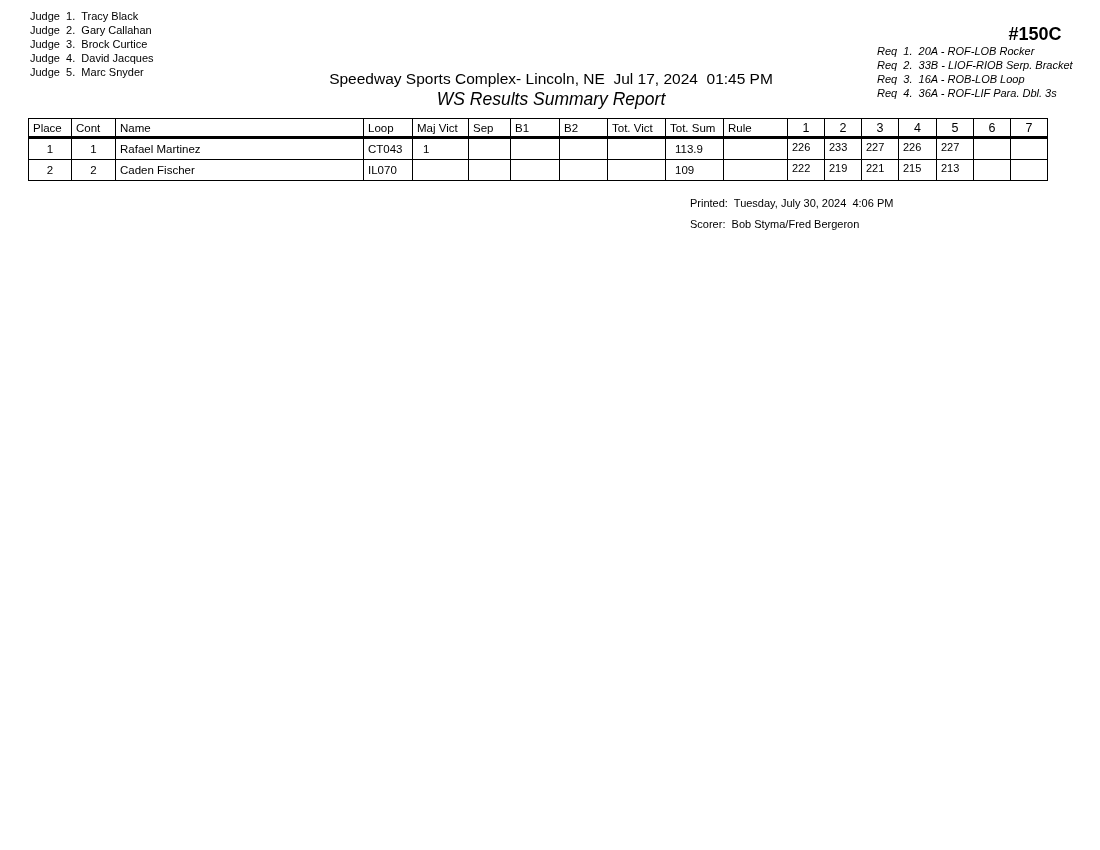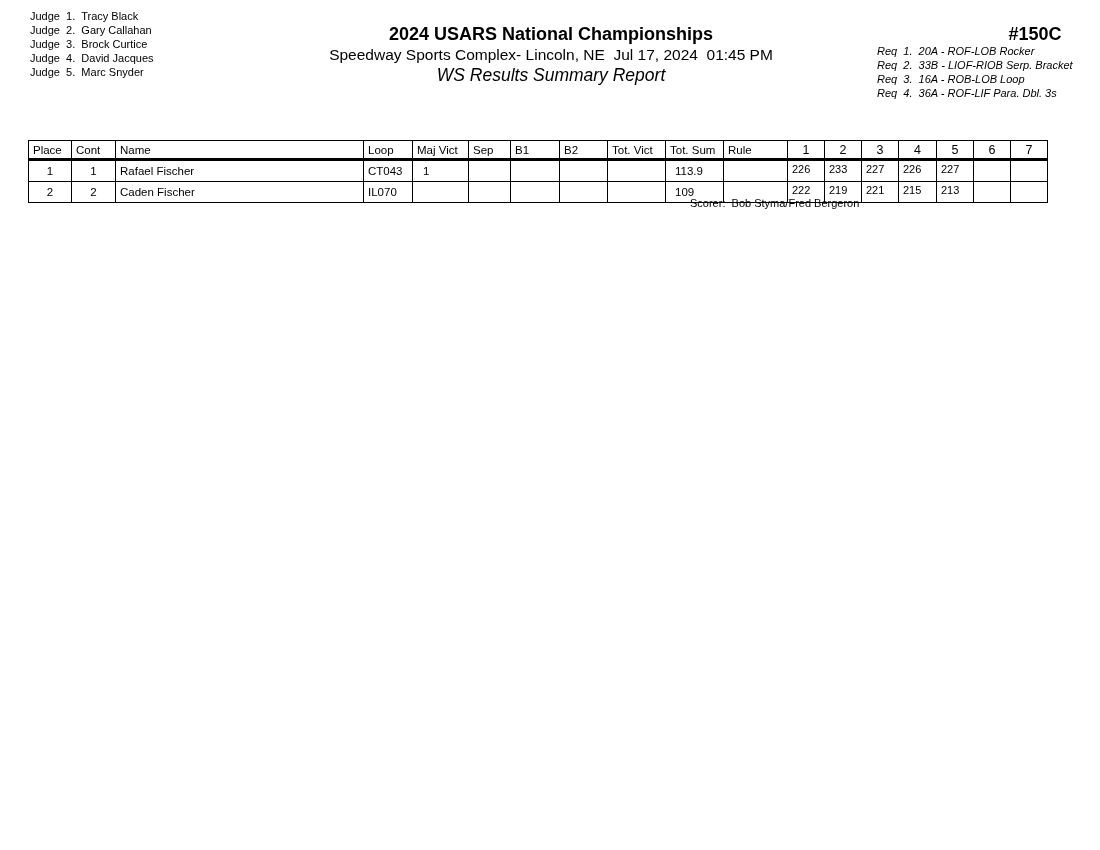--- a/index.html
+++ b/index.html
@@ -2,28 +2,28 @@
 <html><head>
 <meta charset="utf-8">
 <style>
   html, body { margin:0; padding:0; background:#ffffff; }
   body { width:1100px; height:850px; position:relative; overflow:hidden;
          font-family:"Liberation Sans", sans-serif; color:#000; }
   .judges { position:absolute; left:30px; top:9px; font-size:11px; line-height:14px; }
   .judges div { white-space:pre; }
   .center { position:absolute; left:300px; width:502px; top:22px; text-align:center; }
   .title { font-size:18px; font-weight:bold; line-height:24px; }
-  .venue { font-size:15.5px; line-height:18px; white-space:pre; }
+  .venue { font-size:15.5px; line-height:18px; white-space:pre;margin-top:48px; }
   .event { font-size:20px; font-weight:bold; line-height:26px; }
   .report { font-size:17.5px; line-height:22px;font-style:italic; }
   .eventno { position:absolute; left:960px; width:150px; top:23px; text-align:center;
              font-size:18px; font-weight:bold; line-height:22px; }
   .reqs { position:absolute; left:877px; top:44px; font-size:11px; line-height:14px; }
   .reqs div { white-space:pre;font-style:italic; }
-  table.results { position:absolute; left:28px; top:140px; border-collapse:collapse;
+  table.results { position:absolute; left:28px; top:118px; border-collapse:collapse;
                   font-size:11.5px; table-layout:fixed; }
   table.results th, table.results td { border:1px solid #000; padding:0 0 0 4px;
                   height:18px; font-weight:normal; text-align:left; white-space:nowrap; overflow:hidden; }
   table.results thead th { border-bottom:3px solid #000; height:17px; }
   table.results th.num { text-align:center; padding:0; font-size:12.5px; }
   table.results td.c { text-align:center; padding:0; }
   table.results td.score { font-size:11px; padding-left:4px; vertical-align:top; padding-top:2px; }
   .footer { position:absolute; left:690px; top:193px; font-size:11px; line-height:21px; }
   .footer div { white-space:pre; }
 </style>
@@ -32,21 +32,20 @@
 
 <div class="judges">
   <div>Judge  1.  Tracy Black</div>
   <div>Judge  2.  Gary Callahan</div>
   <div>Judge  3.  Brock Curtice</div>
   <div>Judge  4.  David Jacques</div>
   <div>Judge  5.  Marc Snyder</div>
 </div>
 
 <div class="center">
-  <div class="title">2024 USARS National Championships</div>
   <div class="venue">Speedway Sports Complex- Lincoln, NE  Jul 17, 2024  01:45 PM</div>
   <div class="report">WS Results Summary Report</div>
 </div>
 
 <div class="eventno">#150C</div>
 <div class="reqs">
   <div>Req  1.  20A - ROF-LOB Rocker</div>
   <div>Req  2.  33B - LIOF-RIOB Serp. Bracket</div>
   <div>Req  3.  16A - ROB-LOB Loop</div>
   <div>Req  4.  36A - ROF-LIF Para. Dbl. 3s</div>
@@ -92,21 +91,21 @@
       <th class="num">4</th>
       <th class="num">5</th>
       <th class="num">6</th>
       <th class="num">7</th>
     </tr>
   </thead>
   <tbody>
     <tr>
       <td class="c">1</td>
       <td class="c">1</td>
-      <td>Rafael Fischer</td>
+      <td>Rafael Martinez</td>
       <td>CT043</td>
       <td style="padding-left:10px">1</td>
       <td></td>
       <td></td>
       <td></td>
       <td></td>
       <td style="padding-left:9px">113.9</td>
       <td></td>
       <td class="score">226</td>
       <td class="score">233</td>
@@ -133,14 +132,15 @@
       <td class="score">221</td>
       <td class="score">215</td>
       <td class="score">213</td>
       <td class="score"></td>
       <td class="score"></td>
     </tr>
   </tbody>
 </table>
 
 <div class="footer">
+  <div>Printed:  Tuesday, July 30, 2024  4:06 PM</div>
   <div>Scorer:  Bob Styma/Fred Bergeron</div>
 </div>
 
 </body></html>

